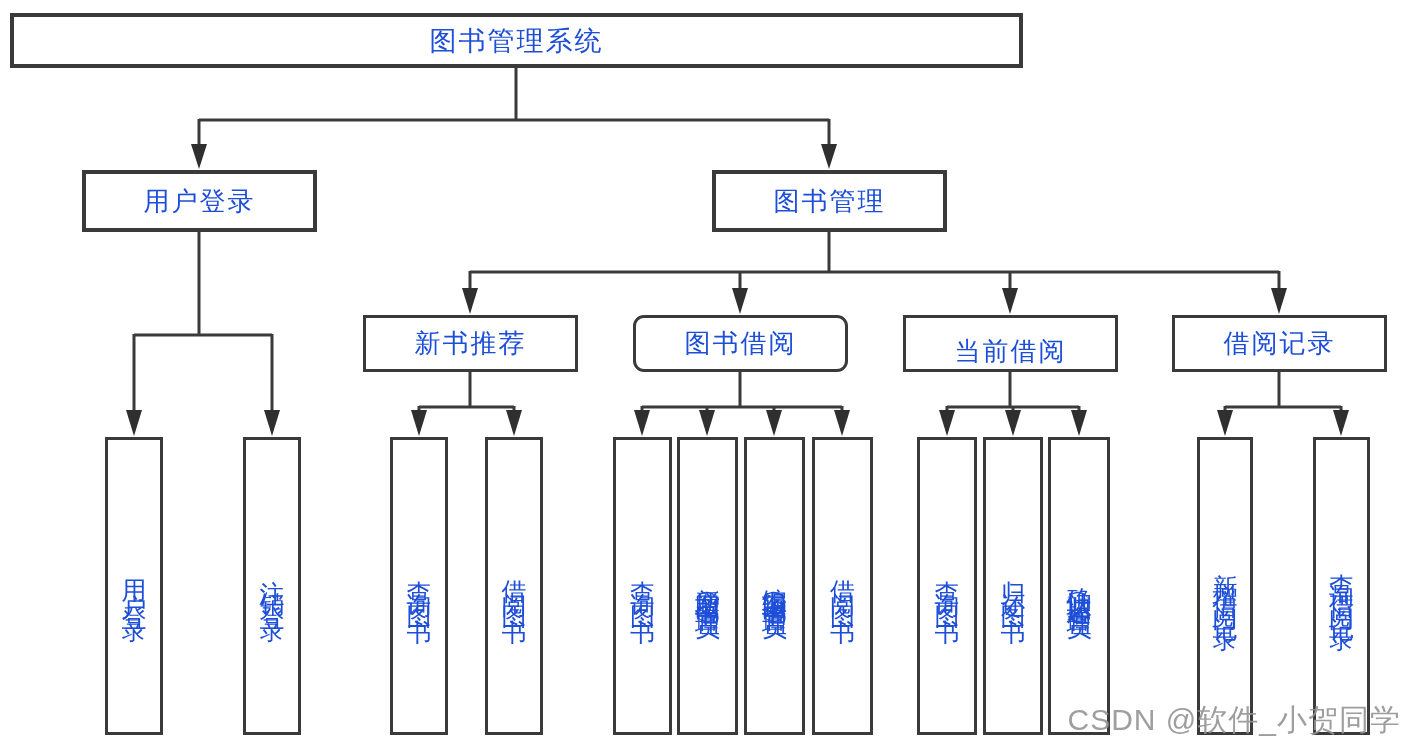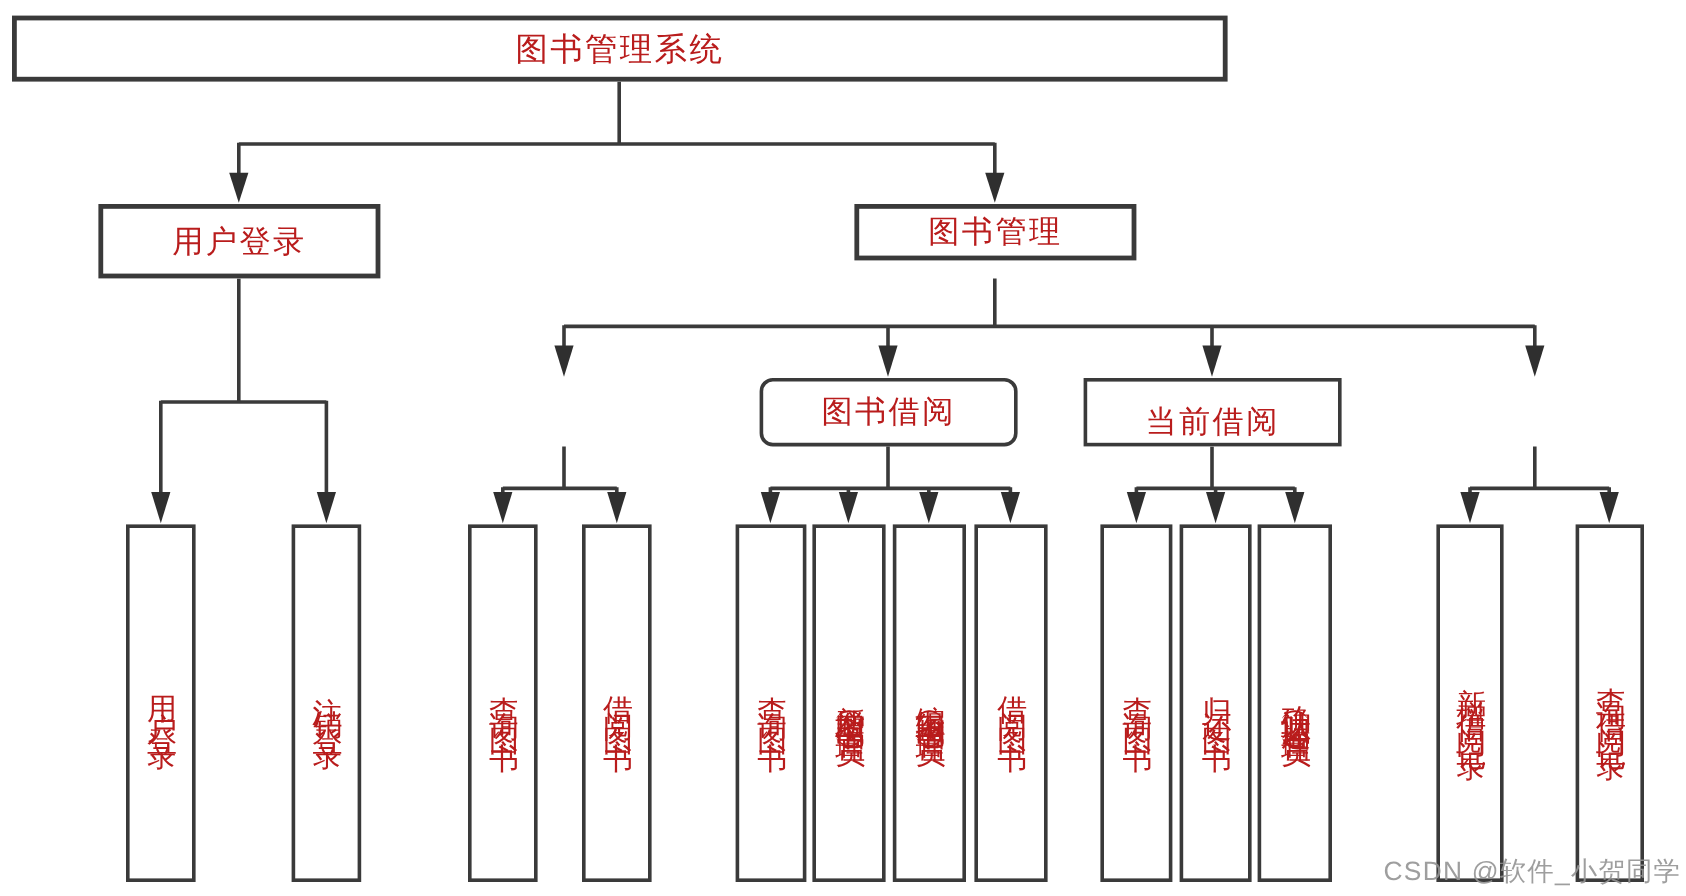--- a/index.html
+++ b/index.html
@@ -31,21 +31,21 @@
     stroke: none;
   }
   .node {
     position: absolute;
     box-sizing: border-box;
     background: #ffffff;
     border: 3px solid #3a3a3a;
     display: flex;
     align-items: center;
     justify-content: center;
-    color: #b91c1c;
+    color: #1d4ed8;
   }
   .node.root, .node.lvl2 { border-width: 4px; }
   .node.h span {
     font-size: 26px;
     letter-spacing: 2px;
     white-space: nowrap;
   }
   .node.root span { font-size: 27px; }
   .node.v span {
     writing-mode: vertical-rl;
@@ -53,21 +53,21 @@
     font-size: 25px;
     letter-spacing: 13px;
     line-height: 1;
   }
   .node.v.mid span { letter-spacing: 11px; }
   .node.v.long span { letter-spacing: 4px; }
   .watermark {
     position: absolute;
     right: 4px;
     bottom: 6px;
-    font-size: 22px;
+    font-size: 30px;
     color: rgba(148, 148, 148, 0.9);
     white-space: nowrap;
     letter-spacing: 1px;
     z-index: 5;
     margin-top: 44px;
   }
 </style>
 </head>
 <body>
 
@@ -109,29 +109,35 @@
     <polygon class="arrow" points="1333,410 1349,410 1341,436"></polygon>
   </svg>
 
   <div class="node root h" style="left:10px; top:13px; width:1013px; height:55px;">
     <span>图书管理系统</span>
   </div>
 
   <div class="node lvl2 h" style="left:82px; top:170px; width:235px; height:62px;">
     <span>用户登录</span>
   </div>
-  <div class="node lvl2 h" style="left:712px; top:170px; width:235px; height:47px;text-align:right;">
+  <div class="node lvl2 h" style="left:712px; top:170px; width:235px; height:62px;text-align:right;">
     <span>图书管理</span>
   </div>
 
+  <div class="node h" style="left:363px; top:315px; width:215px; height:57px;">
+    <span>新书推荐</span>
+  </div>
   <div class="node h" style="left:633px; top:315px; width:215px; height:57px;border-radius:11px;">
     <span>图书借阅</span>
   </div>
   <div class="node h" style="left:903px; top:315px; width:215px; height:57px;align-items:flex-end;">
     <span>当前借阅</span>
+  </div>
+  <div class="node h" style="left:1172px; top:315px; width:215px; height:57px;">
+    <span>借阅记录</span>
   </div>
 
   <div class="node v" style="left:105px; top:437px; width:58px; height:298px;">
     <span>用户登录</span>
   </div>
   <div class="node v" style="left:243px; top:437px; width:58px; height:298px;">
     <span>注销登录</span>
   </div>
 
   <div class="node v" style="left:390px; top:437px; width:58px; height:298px;">

